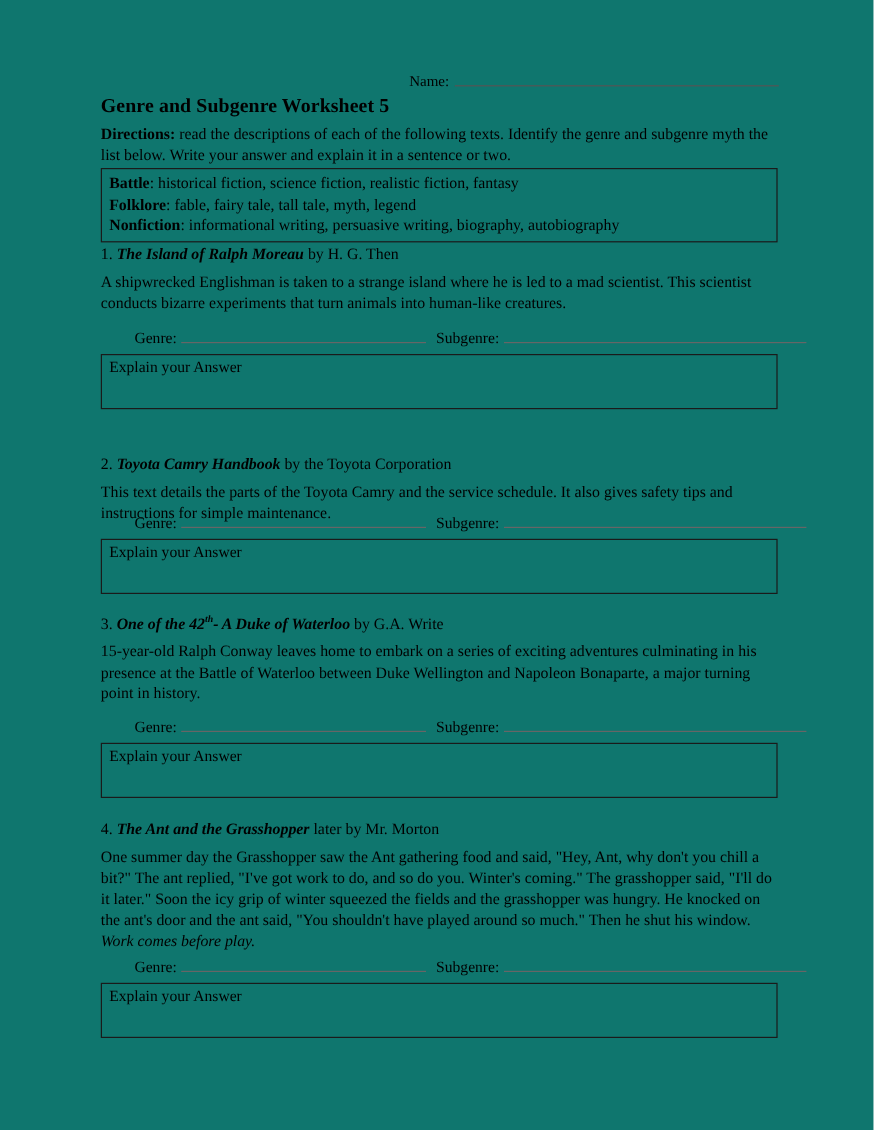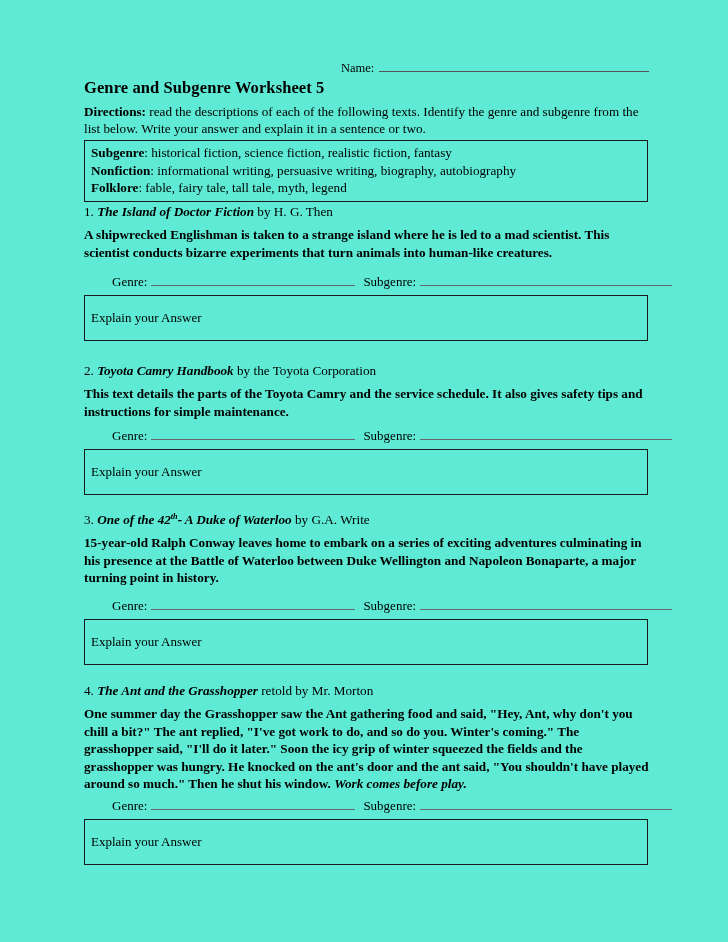--- a/index.html
+++ b/index.html
@@ -4,21 +4,21 @@
 <style>
   html, body {
     margin: 0;
     padding: 0;
     background: #ffffff;
   }
   .page {
     position: relative;
     width: 728px;
     height: 942px;
-    background: #5eead4;
+    background: #0f766e;
     font-family: "Liberation Serif", "DejaVu Serif", serif;
     color: #000000;
     overflow: hidden;
   }
 
   
   .name-row {
     position: absolute;
     left: 341px;
     top: 60px;
@@ -88,21 +88,20 @@
   .item-title sup {
     font-size: 0.62em;
     vertical-align: super;
     line-height: 0;
     text-align: right;
   }
   .item-desc {
     font-size: 13.2px;
     line-height: 1.33;
     margin: 0;
-    font-weight: bold;
   }
   .item-desc i { font-style: italic; }
 
   
   .gs-row {
     display: flex;
     align-items: baseline;
     font-size: 13px;
     padding-left: 4px;
     box-sizing: border-box;
@@ -121,73 +120,73 @@
     border-bottom: 1px solid #666;
     height: 11px;
   }
 
   
   .explain-box {
     width: 564px;
     height: 46px;
     box-sizing: border-box;
     border: 1.6px solid #1a1a1a;
-    padding: 14px 6px;
+    padding: 2px 6px;
     font-size: 13px;
     line-height: 1.3;
   }
 </style>
 </head>
 <body>
 
 <div class="page">
 
   <div class="name-row">
     <span class="name-label">Name:</span>
     <span class="name-rule"></span>
   </div>
 
   <div class="worksheet-title">Genre and Subgenre Worksheet 5</div>
 
   <div class="directions">
-    <b>Directions:</b><span> read the descriptions of each of the following texts. Identify the genre and subgenre from the list below. Write your answer and explain it in a sentence or two.</span>
+    <b>Directions:</b><span> read the descriptions of each of the following texts. Identify the genre and subgenre myth the list below. Write your answer and explain it in a sentence or two.</span>
   </div>
 
   <div class="genre-box">
     <div class="genre-line">
-      <b>Subgenre</b><span>: historical fiction, science fiction, realistic fiction, fantasy</span>
+      <b>Battle</b><span>: historical fiction, science fiction, realistic fiction, fantasy</span>
+    </div>
+    <div class="genre-line">
+      <b>Folklore</b><span>: fable, fairy tale, tall tale, myth, legend</span>
     </div>
     <div class="genre-line">
       <b>Nonfiction</b><span>: informational writing, persuasive writing, biography, autobiography</span>
     </div>
-    <div class="genre-line">
-      <b>Folklore</b><span>: fable, fairy tale, tall tale, myth, legend</span>
-    </div>
   </div>
 
   <div class="item" style="top:203px;">
     <p class="item-title">
       <span class="num">1.</span>
-      <span class="bk"><span>The Island of Doctor Fiction</span><sup></sup><span></span></span><span> by H. G. Then</span>
+      <span class="bk"><span>The Island of Ralph Moreau</span><sup></sup><span></span></span><span> by H. G. Then</span>
     </p>
     <p class="item-desc"><span>A shipwrecked Englishman is taken to a strange island where he is led to a mad scientist. This scientist conducts bizarre experiments that turn animals into human-like creatures.</span><i></i></p>
   </div>
   <div class="item" style="top:274px;">
     <div class="gs-row">
       <span class="gs-label">Genre:</span>
       <span class="gs-rule-1"></span>
       <span class="gs-label">Subgenre:</span>
       <span class="gs-rule-2"></span>
     </div>
     <div class="explain-box" style="margin-top:5px;">
       <span>Explain your Answer</span>
     </div>
   </div>
 
-  <div class="item" style="top:362px;">
+  <div class="item" style="top:378px;">
     <p class="item-title">
       <span class="num">2.</span>
       <span class="bk"><span>Toyota Camry Handbook</span><sup></sup><span></span></span><span> by the Toyota Corporation</span>
     </p>
     <p class="item-desc"><span>This text details the parts of the Toyota Camry and the service schedule. It also gives safety tips and instructions for simple maintenance.</span><i></i></p>
   </div>
   <div class="item" style="top:428px;">
     <div class="gs-row">
       <span class="gs-label">Genre:</span>
       <span class="gs-rule-1"></span>
@@ -214,21 +213,21 @@
       <span class="gs-rule-2"></span>
     </div>
     <div class="explain-box" style="margin-top:5px;">
       <span>Explain your Answer</span>
     </div>
   </div>
 
   <div class="item" style="top:682px;">
     <p class="item-title">
       <span class="num">4.</span>
-      <span class="bk"><span>The Ant and the Grasshopper</span><sup></sup><span></span></span><span> retold by Mr. Morton</span>
+      <span class="bk"><span>The Ant and the Grasshopper</span><sup></sup><span></span></span><span> later by Mr. Morton</span>
     </p>
     <p class="item-desc"><span>One summer day the Grasshopper saw the Ant gathering food and said, "Hey, Ant, why don't you chill a bit?" The ant replied, "I've got work to do, and so do you. Winter's coming." The grasshopper said, "I'll do it later." Soon the icy grip of winter squeezed the fields and the grasshopper was hungry. He knocked on the ant's door and the ant said, "You shouldn't have played around so much." Then he shut his window. </span><i>Work comes before play.</i></p>
   </div>
   <div class="item" style="top:798px;">
     <div class="gs-row">
       <span class="gs-label">Genre:</span>
       <span class="gs-rule-1"></span>
       <span class="gs-label">Subgenre:</span>
       <span class="gs-rule-2"></span>
     </div>

